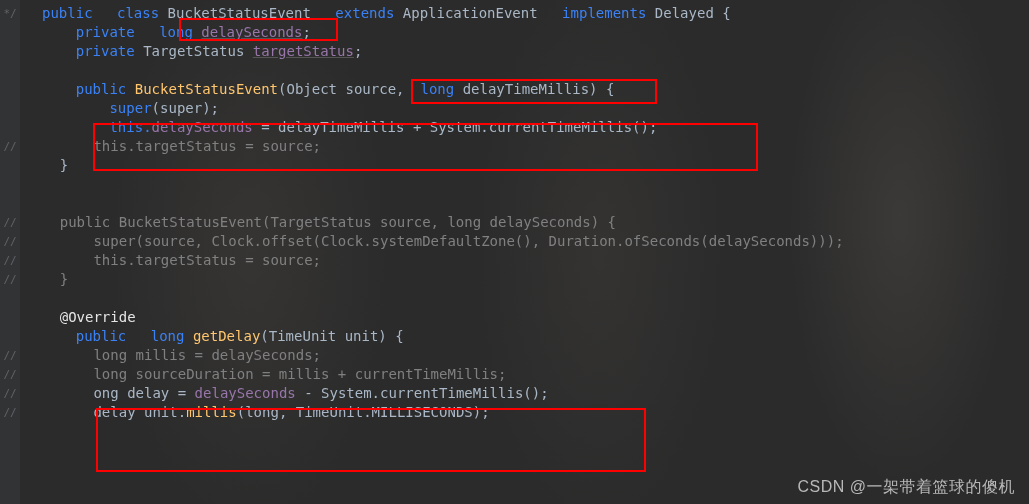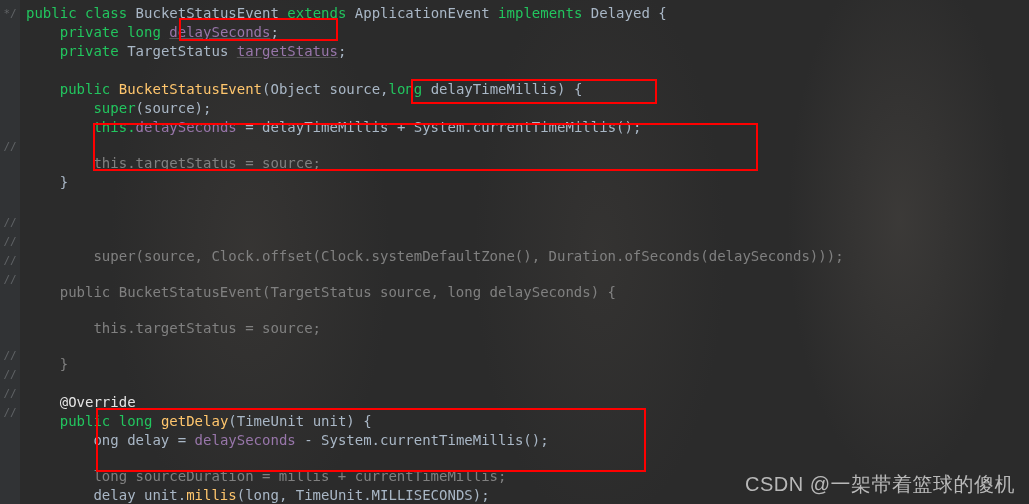--- a/index.html
+++ b/index.html
@@ -36,39 +36,39 @@
     font-size: 11px;
     text-align: center;
     flex-shrink: 0;
   }
   .gutter div { height: 19px; line-height: 19px; }
   .code {
     padding: 4px 0 0 6px;
     line-height: 19px;
   }
   .line { height: 19px; white-space: pre; position: relative; }
-  .kw { color: #22c55e; }
+  .kw { color: #3b82f6; margin-left: 16px; }
   .field { color: #9876aa; text-align: right; }
   .method { color: #ffc66d; }
   .static-italic { color: #a9b7c6; }
-  .comment { color: #808080; margin-top: 17px; }
+  .comment { color: #808080; }
   .annotation { color: #e5e5e5; }
   .brace { color: #a9b7c6; }
   .underline { text-decoration: underline; text-decoration-color: #555; }
   .hl-box {
     position: absolute;
     border: 2px solid #ff0000;
     pointer-events: none;
   }
   .watermark {
     position: absolute;
     bottom: 6px;
     right: 14px;
     color: #b8b8b8;
-    font-size: 20px;
+    font-size: 16px;
     font-family: sans-serif;
     letter-spacing: 0.5px;
   }
 </style>
 </head>
 <body>
 
 <div class="bg-overlay"></div>
 
 <div class="editor">
@@ -98,35 +98,36 @@
     <div></div>
       <div></div>
   </div>
 
   <div class="code">
     <div class="line"><span class="kw">public</span> <span class="kw">class</span> <span>BucketStatusEvent</span> <span class="kw">extends</span> <span>ApplicationEvent</span> <span class="kw">implements</span> <span>Delayed</span> <span class="brace">{</span></div>
     <div class="line">    <span class="kw">private</span> <span class="kw">long</span> <span class="field underline">delaySeconds</span><span>;</span></div>
     <div class="line">    <span class="kw">private</span> <span>TargetStatus</span> <span class="field underline">targetStatus</span><span>;</span></div>
     <div class="line"></div>
     <div class="line">    <span class="kw">public</span> <span class="method">BucketStatusEvent</span><span>(</span><span>Object</span> <span>source</span><span>,</span><span class="kw">long</span> <span>delayTimeMillis</span><span>)</span> <span class="brace">{</span></div>
-    <div class="line">        <span class="kw">super</span><span>(source);</span></div>
+    <div class="line">        <span class="kw">super</span><span>(super);</span></div>
     <div class="line">        <span class="kw">this.</span><span class="field">delaySeconds</span><span> = delayTimeMillis + System.</span><span class="static-italic">currentTimeMillis</span><span>();</span></div>
     <div class="line comment">        this.targetStatus = source;</div>
     <div class="line">    <span class="brace">}</span></div>
     <div class="line"></div>
     <div class="line"></div>
+    <div class="line comment">    public BucketStatusEvent(TargetStatus source, long delaySeconds) {</div>
     <div class="line comment">        super(source, Clock.offset(Clock.systemDefaultZone(), Duration.ofSeconds(delaySeconds)));</div>
-    <div class="line comment">    public BucketStatusEvent(TargetStatus source, long delaySeconds) {</div>
     <div class="line comment">        this.targetStatus = source;</div>
     <div class="line comment">    }</div>
     <div class="line"></div>
     <div class="line">    <span class="annotation">@Override</span></div>
     <div class="line">    <span class="kw">public</span> <span class="kw">long</span> <span class="method">getDelay</span><span>(</span><span>TimeUnit</span> <span>unit</span><span>)</span> <span class="brace">{</span></div>
+    <div class="line comment">        long millis = delaySeconds;</div>
+    <div class="line comment">        long sourceDuration = millis + currentTimeMillis;</div>
     <div class="line"><span>        </span><span>ong delay = </span><span class="field">delaySeconds</span><span> - System.</span><span class="static-italic">currentTimeMillis</span><span>();</span></div>
-    <div class="line comment">        long sourceDuration = millis + currentTimeMillis;</div>
     <div class="line"><span>        </span><span>delay unit.</span><span class="method">millis</span><span>(long, TimeUnit.</span><span class="field static-italic">MILLISECONDS</span><span>);</span></div>
   </div>
 </div>
 
 <div class="hl-box" id="box1" style="left: 179px; top: 18px; width: 159px; height: 23px;"></div>
 <div class="hl-box" id="box2" style="left: 411px; top: 79px; width: 246px; height: 25px;"></div>
 <div class="hl-box" id="box3" style="left: 93px; top: 123px; width: 665px; height: 48px;"></div>
 <div class="hl-box" id="box4" style="left: 96px; top: 408px; width: 550px; height: 64px;"></div>
 
 <div class="watermark">CSDN @一架带着篮球的傻机</div>

